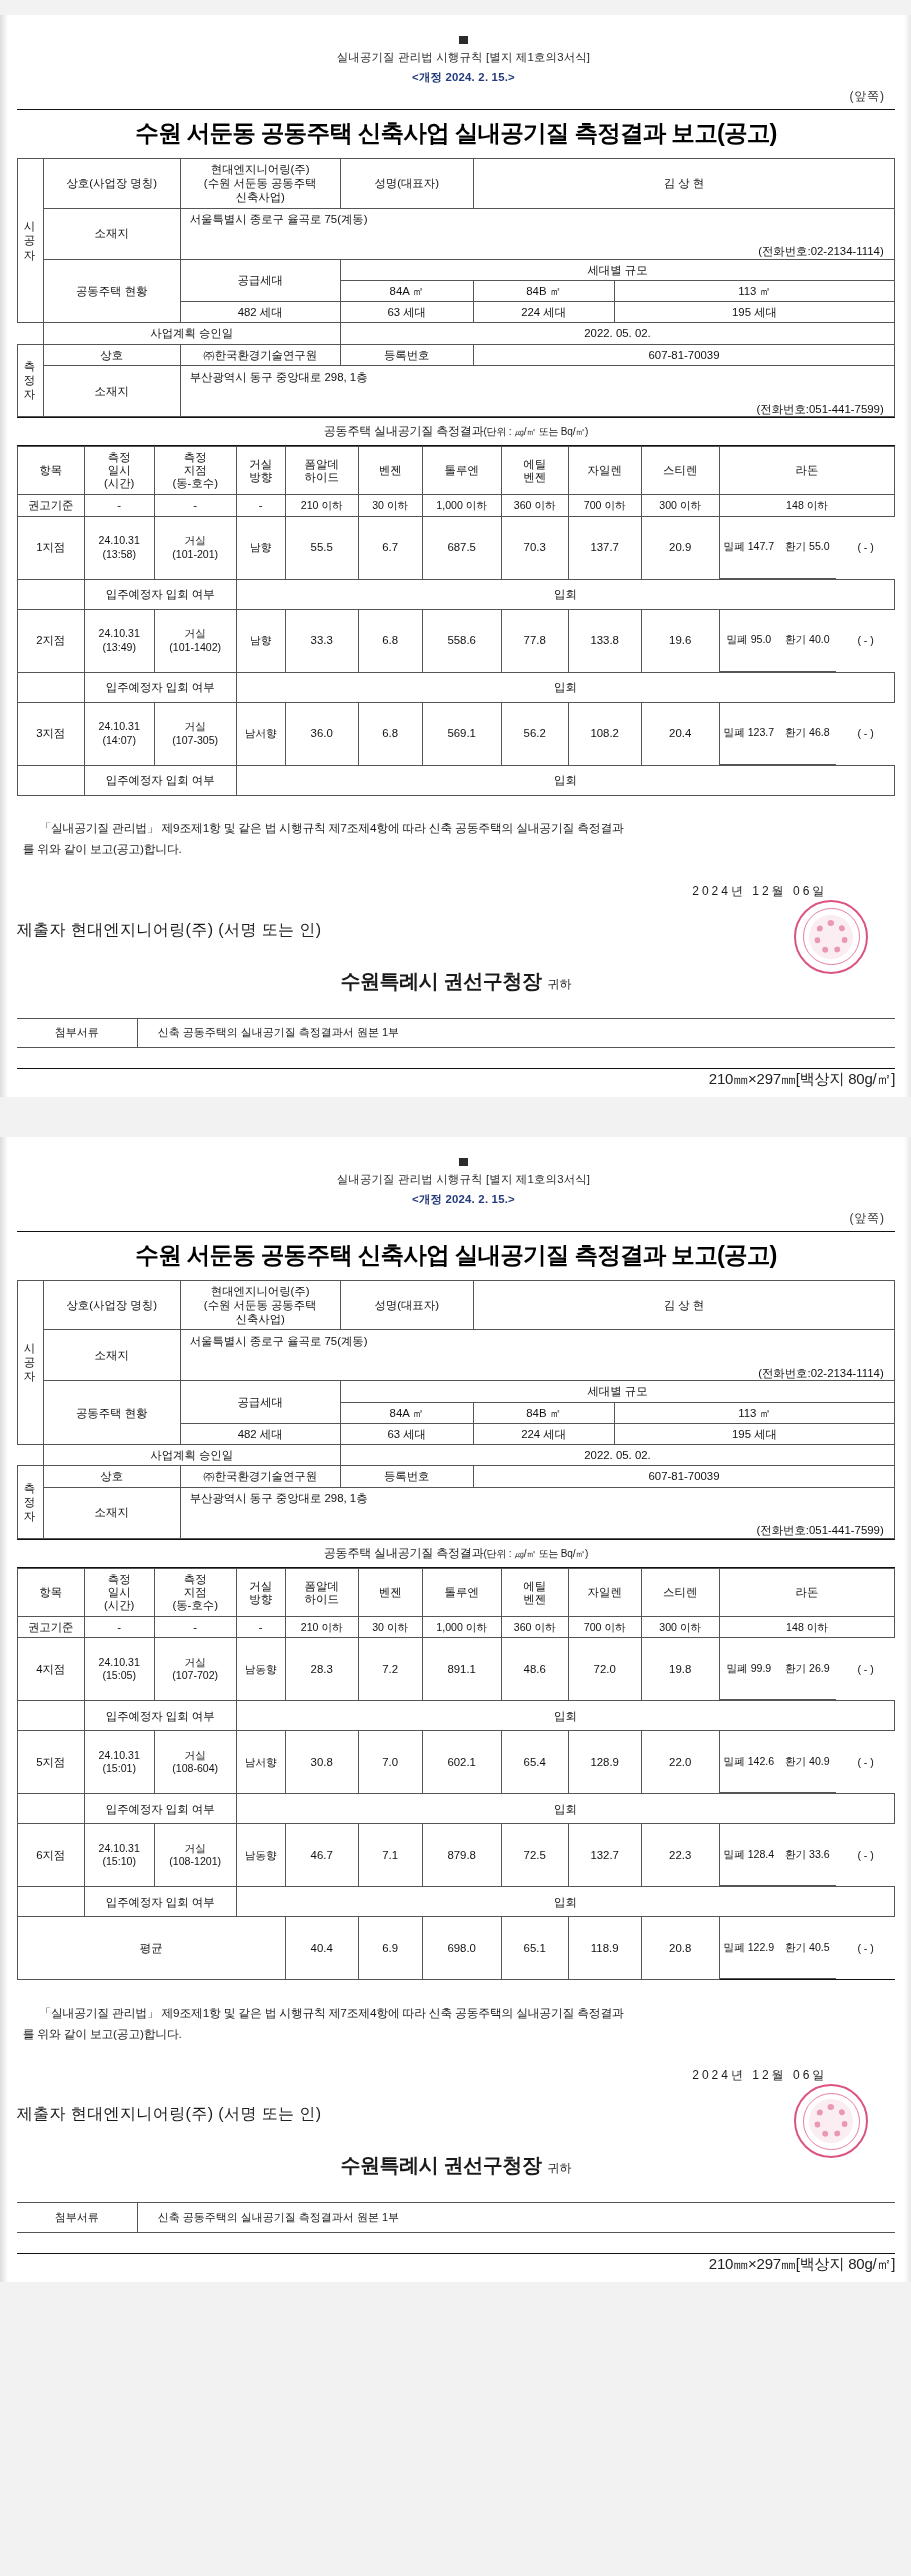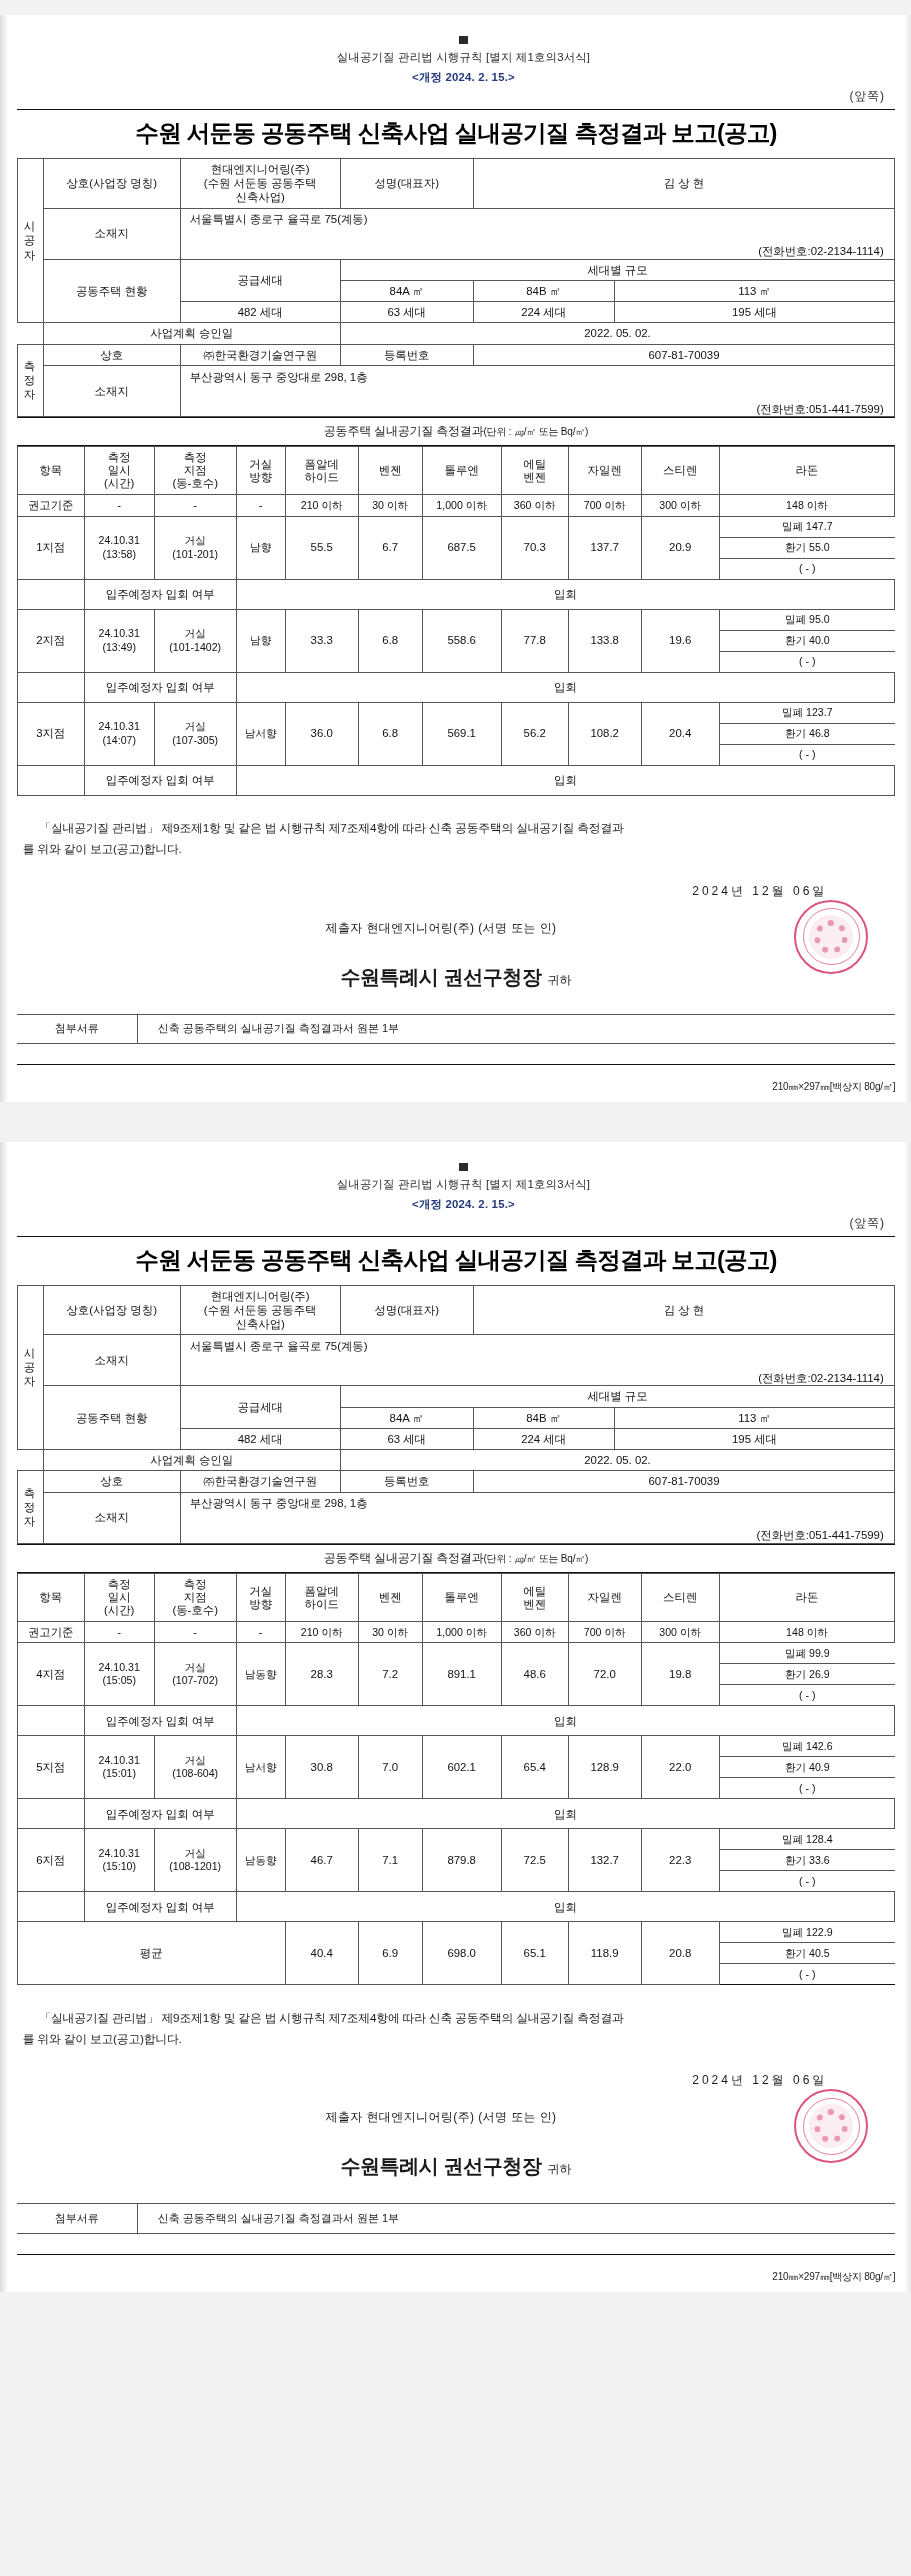--- a/index.html
+++ b/index.html
@@ -95,21 +95,21 @@
 
   table.meas th{
     font-weight:normal;
     font-size:11.4px;
     line-height:1.15;
     padding:3.8px 0.8px;
   }
   table.meas td.small{font-size:10.6px;}
   table.meas td.pt{font-size:11.4px;}
   .radon-cell{padding:0 !important;border:none !important;}
-  .radon-stack{display:flex;flex-direction:column;height:100%;}
+  .radon-stack{display:flex;flex-direction:row;height:100%;}
   .radon-stack div{
     flex:1;display:flex;align-items:center;justify-content:center;
     font-size:10.6px;border-bottom:0.8px solid #555;
     padding:2.3px 0;
   }
   .radon-stack div:last-child{border-bottom:none;}
   .datarow td{height:56px;}
   .witness td{height:23px;font-size:11.4px;}
 
   
@@ -125,22 +125,22 @@
 
   .datestamp{
     text-align:right;
     font-size:12px;
     margin-top:23px;
     padding-right:68px;
     letter-spacing:3px;
   }
   .submitter{
     position:relative;
-    text-align:center;
-    font-size:12px;
+    text-align:left;
+    font-size:16px;
     margin-top:20px;
     padding-right:30px;
     letter-spacing:0.4px;
   }
   .sigbox{color:#222;}
   .stamp{
     position:absolute;
     right:27px;top:-20px;
     width:70px;height:70px;
     border-radius:50%;
@@ -175,23 +175,23 @@
   table.attach td{
     font-size:11px;padding:6.8px 3px;border:0.8px solid #555;
     text-align:center;
   }
   table.attach td.first{border-left:none;width:114px;}
   table.attach td.second{border-right:none;text-align:left;padding-left:20px;}
 
   .papersize{
     margin-top:20px;
     border-top:1.1px solid #111;
-    padding-top:15px;
+    padding-top:1px;
     text-align:right;
-    font-size:10px;
+    font-size:15px;
     color:#222;
     letter-spacing:-0.2px;
   }
 </style>
 </head>
 <body>
 
 <div class="topgap"></div>
 
 <div class="page">

